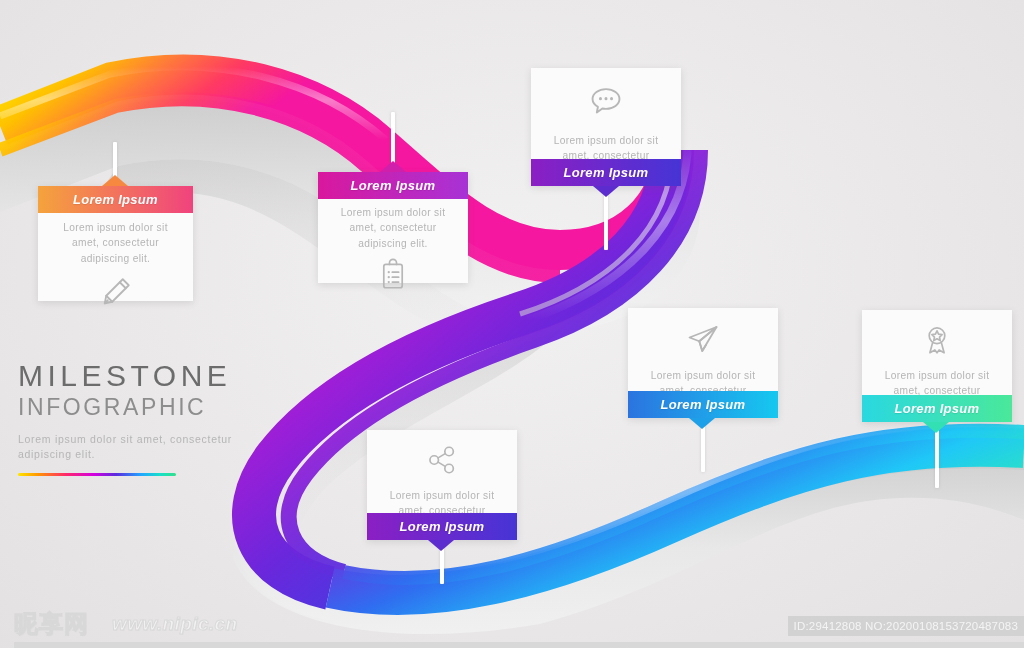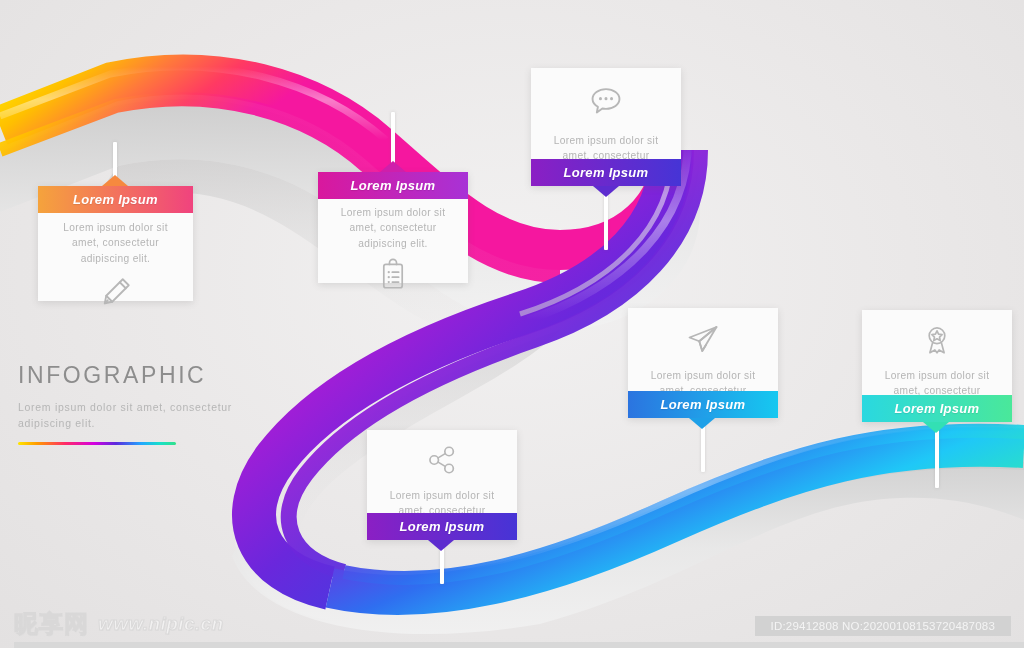--- a/index.html
+++ b/index.html
@@ -46,27 +46,27 @@
   
   .notch{position:absolute;width:0;height:0;}
   .notch.up{border-left:13px solid transparent;border-right:13px solid transparent;}
   .notch.down{border-left:13px solid transparent;border-right:13px solid transparent;}
 
   
   .stem{position:absolute;width:4px;background:#ffffff;border-radius:1px;
         box-shadow:0 0 3px rgba(120,120,120,.25);}
 
   
-  .wm{position:absolute;left:14px;bottom:8px;display:flex;align-items:center;gap:9px;opacity:.5;}
+  .wm{position:absolute;left:14px;bottom:8px;display:flex;align-items:center;gap:23px;opacity:.5;}
   .wm-cn{font-size:24px;font-weight:bold;color:#ffffff;letter-spacing:1px;
          -webkit-text-stroke:1.2px #cfcfcf;text-shadow:1px 1px 0 #dcdcdc;}
   .wm-url{font-size:19px;font-style:italic;font-weight:bold;color:#ffffff;
           -webkit-text-stroke:1px #cfcfcf;text-shadow:1px 1px 0 #dcdcdc;letter-spacing:.4px;}
-  .idbar{position:absolute;right:13px;bottom:12px;background:#d2d2d2;color:#f4f4f4;
-         font-size:11.5px;padding:4px 16px;letter-spacing:.2px;}
+  .idbar{position:absolute;right:0;bottom:12px;background:#d2d2d2;color:#f4f4f4;
+         font-size:11.5px;padding:4px 6px;letter-spacing:.2px;}
   .strip{position:absolute;left:14px;right:0;bottom:0;height:6px;background:#d8d8d8;}
 </style>
 </head>
 <body>
 
 <div id="stage">
 
   <div class="bg"></div>
 
   <svg class="ribbon" viewBox="0 0 1024 648">
@@ -152,20 +152,21 @@
     <g>
       <path d="M330,588 C430,610 548,578 668,524 C794,468 884,440 1024,448" fill="none" stroke="url(#g3)" stroke-width="40" stroke-linecap="butt"></path>
       <path d="M344,572 C440,592 548,560 662,508 C790,450 884,424 1024,432" fill="none" stroke="url(#g3)" stroke-width="14" stroke-linecap="butt" opacity="0.95"></path>
       <path d="M360,566 C450,584 556,552 666,502 C792,444 886,418 1024,426" fill="none" stroke="url(#gloss)" stroke-width="6" opacity="0.65"></path>
     </g>
 
     <path d="M672,150 C672,226 614,284 520,314" fill="none" stroke="url(#edgeTop)" stroke-width="5" opacity="0.55"></path>
   </svg>
 
   <div class="title-block">
+    <div class="t-main">MILESTONE</div>
     <div class="t-sub">INFOGRAPHIC</div>
     <div class="t-desc">Lorem ipsum dolor sit amet, consectetur adipiscing elit.</div>
     <div class="t-rule"></div>
   </div>
 
   <div class="stem" style="left:113px;top:142px;height:48px;"></div>
   <div class="stem" style="left:391px;top:112px;height:64px;"></div>
   <div class="stem" style="left:604px;top:186px;height:64px;"></div>
   <div class="stem" style="left:440px;top:540px;height:44px;"></div>
   <div class="stem" style="left:701px;top:418px;height:54px;"></div>

